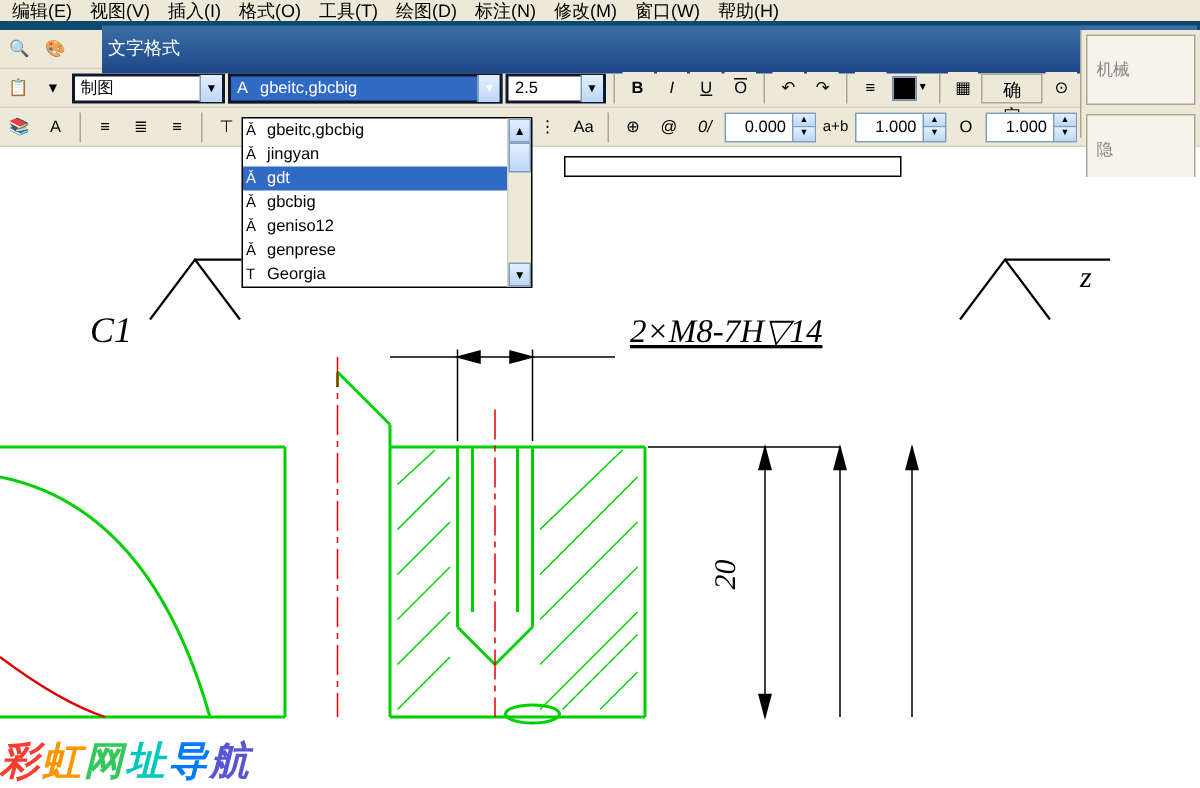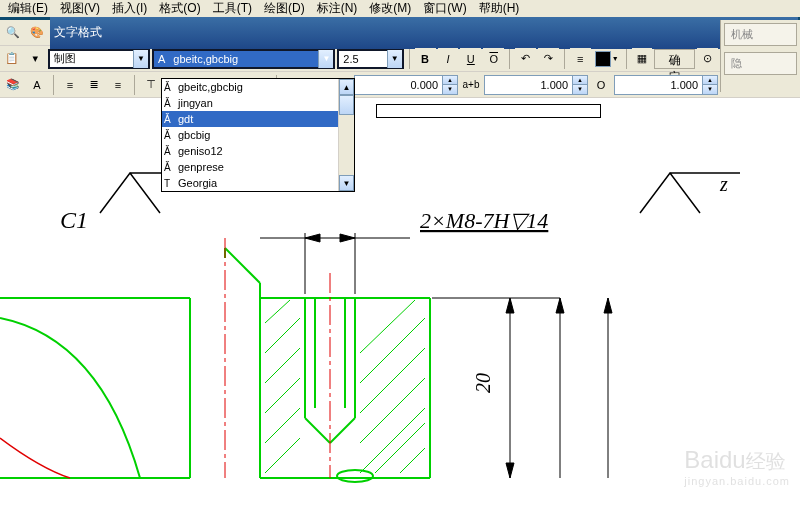--- a/index.html
+++ b/index.html
@@ -1,56 +1,56 @@
 <!DOCTYPE html>
 <html><head>
 <meta charset="utf-8">
 <style>
   * { box-sizing: border-box; margin: 0; padding: 0; }
   body { font-family: "SimSun", "宋体", Arial, sans-serif; font-size: 12px; background: #fff; width: 800px; height: 525px; overflow: hidden; position: relative; }
   
-  .menubar { display: flex; background: #ece9d8; border-bottom: 3px solid #0c4a6e; height: 20px; align-items: center; padding-left: 2px; }
+  .menubar { display: flex; background: #ece9d8; border-bottom: 6px solid #0c4a6e; height: 20px; align-items: center; padding-left: 2px; }
   .menubar span { padding: 2px 6px; cursor: default; }
   
   .row { display: flex; align-items: center; height: 26px; background: #ece9d8; border-bottom: 1px solid #d4d0c8; padding: 0 2px; gap: 2px; }
   
   .icon-btn { width: 22px; height: 22px; border: 1px solid transparent; display: inline-flex; align-items: center; justify-content: center; background: #ece9d8; font-size: 11px; }
   
-  .title-bar { background: linear-gradient(#3a6ea5, #1e4788); color: #fff; height: 32px; display: flex; align-items: center; padding: 0 4px; font-size: 12px; flex: 1; margin-left: 0; }
+  .title-bar { background: linear-gradient(#3a6ea5, #1e4788); color: #fff; height: 32px; display: flex; align-items: center; padding: 0 4px; font-size: 12px; flex: 1; margin-left: 18px; }
   
   .combo { display: inline-flex; align-items: center; border: 2px solid #0f172a; background: #fff; height: 20px; }
   .combo span { padding: 0 4px; white-space: nowrap; font-size: 11px; }
   .combo .arrow { width: 15px; height: 18px; background: linear-gradient(#e2efff, #bdd6f6); border-left: 1px solid #7f9db9; display: flex; align-items: center; justify-content: center; font-size: 8px; }
   .combo.selected { background: #316ac5; color: #fff; }
   
   .dropdown-list { position: absolute; left: 161px; top: 78px; width: 194px; background: #fff; border: 1px solid #000; z-index: 100; font-size: 11px; }
   .dropdown-list .item { display: flex; align-items: center; height: 16px; padding: 0 2px; }
   .dropdown-list .item .fonticon { width: 14px; font-size: 10px; }
   .dropdown-list .item.sel { background: #316ac5; color: #fff; }
   .dropdown-list .scroll { position: absolute; right: 0; top: 0; bottom: 0; width: 16px; background: #ece9d8; border-left: 1px solid #d4d0c8; }
   .dropdown-list .scroll .sbtn { height: 16px; background: linear-gradient(#e2efff,#bdd6f6); border: 1px solid #7f9db9; display:flex; align-items:center; justify-content:center; font-size:8px;}
   .dropdown-list .scroll .thumb { position:absolute; top:16px; left:0; right:0; height: 20px; background: linear-gradient(#e2efff,#bdd6f6); border:1px solid #7f9db9;}
   .dropdown-list .scroll .sbtn.down { position:absolute; bottom:0; left:0; right:0;}
   
   .sep { width: 1px; height: 20px; background: #aca899; margin: 0 3px; }
   
   .numfield { display:inline-flex; border:1px solid #7f9db9; background:#fff; height:20px; align-items:center; }
-  .numfield span { padding: 0 4px; min-width:44px; font-size:11px; text-align:right;margin-left:43px; }
+  .numfield span { padding: 0 4px; min-width:44px; font-size:11px; text-align:right; }
   .numfield .spin { width:15px; display:flex; flex-direction:column; }
   .numfield .spin div { height:9px; background:linear-gradient(#e2efff,#bdd6f6); border-left:1px solid #7f9db9; font-size:6px; text-align:center; line-height:8px; }
   .numfield .spin div:first-child{border-bottom:1px solid #7f9db9;}
   
   .ok-btn { border:1px solid #aca899; background:#ece9d8; padding: 2px 8px; height:20px; font-size:12px;}
   
   .color-swatch { width:16px; height:16px; background:#000; border:1px solid #7f9db9; }
   .swatch-btn { display:inline-flex; align-items:center; gap:1px; border:1px solid transparent; padding:1px;}
   .swatch-btn .ar{font-size:7px;}
   
   .right-panel { position:absolute; right:0; top:20px; width:80px; height:72px; background:#ece9d8; border-left:1px solid #aca899; display:flex; flex-direction:column; }
-  .right-panel .tab { border:1px solid #aca899; background:#f5f3ea; padding:3px 6px; margin:3px; font-size:11px; color:#888;}
+  .right-panel .tab { border:1px solid #aca899; background:#f5f3ea; padding:15px 6px; margin:3px; font-size:11px; color:#888;}
   
   .canvas { position: absolute; left:0; top: 118px; width:800px; height:407px; background:#fff; }
   
   .watermark { position:absolute; right:10px; bottom:38px; opacity:0.25; font-family: Arial; }
   .watermark .logo { font-size:24px; color:#888; font-weight:normal;}
   .watermark .jy { font-size:20px; color:#888; }
   .watermark .sub { font-size:11px; color:#888; letter-spacing:1px;}
   
   .bottom-text { position:absolute; left:0; bottom:0; font-family: "Microsoft YaHei", sans-serif; font-size:26px; font-weight:bold; font-style:italic; letter-spacing:2px; }
   .bottom-text span:nth-child(1){color:#ff3b30;}
@@ -287,18 +287,17 @@
     <path d="M 640 95 L 670 55 L 700 95 M 670 55 L 740 55"></path>
   </g>
 
   <text x="60" y="110" font-family="serif" font-style="italic" font-size="24">C1</text>
   <text x="173" y="73" font-family="serif" font-style="italic" font-size="20">z</text>
   <text x="720" y="73" font-family="serif" font-style="italic" font-size="20">z</text>
   <text x="420" y="110" font-family="serif" font-style="italic" font-size="22" text-decoration="underline">2×M8-7H▽14</text>
   <text x="490" y="275" font-family="serif" font-style="italic" font-size="20" transform="rotate(-90 490 275)">20</text>
 </svg>
 
-<div class="watermark">
-  <span class="logo">Baidu</span><span class="jy">经验</span>
-  <div class="sub">jingyan.baidu.com</div>
-</div>
-
+
+<div class="bottom-text">
+  <span>彩</span><span>虹</span><span>网</span><span>址</span><span>导</span><span>航</span>
+</div>
 </div>
 
 </body></html>

